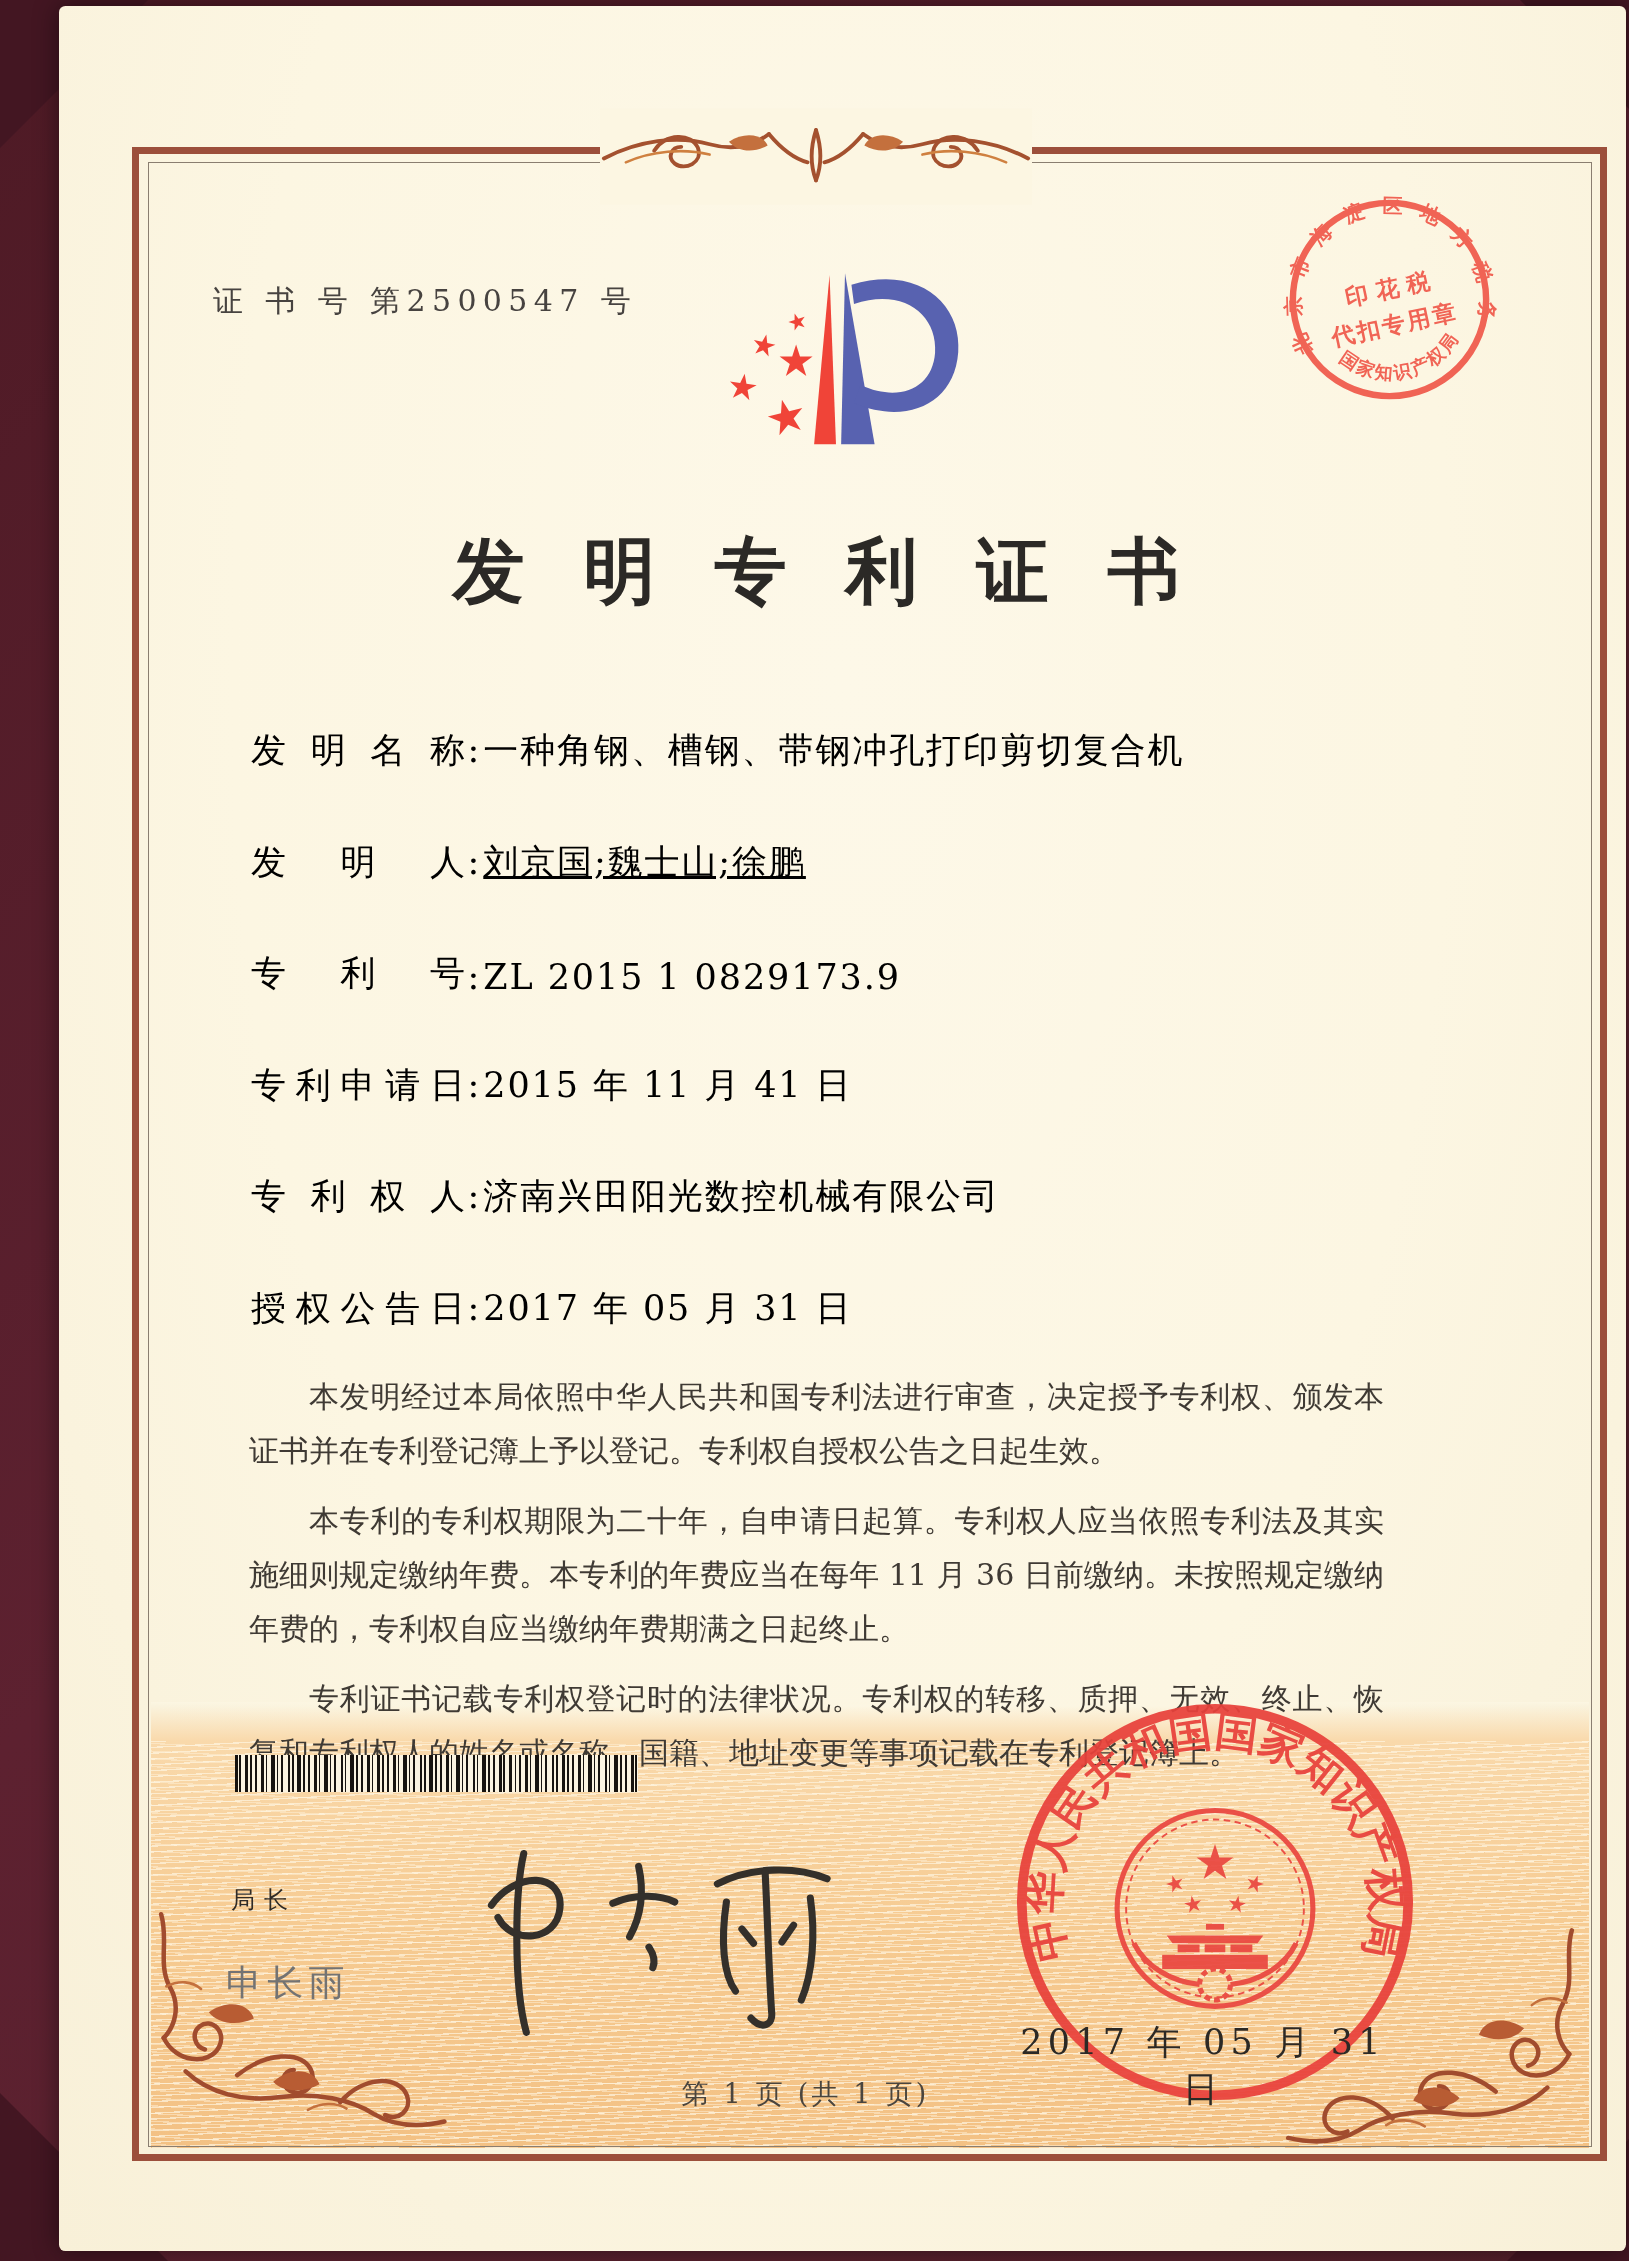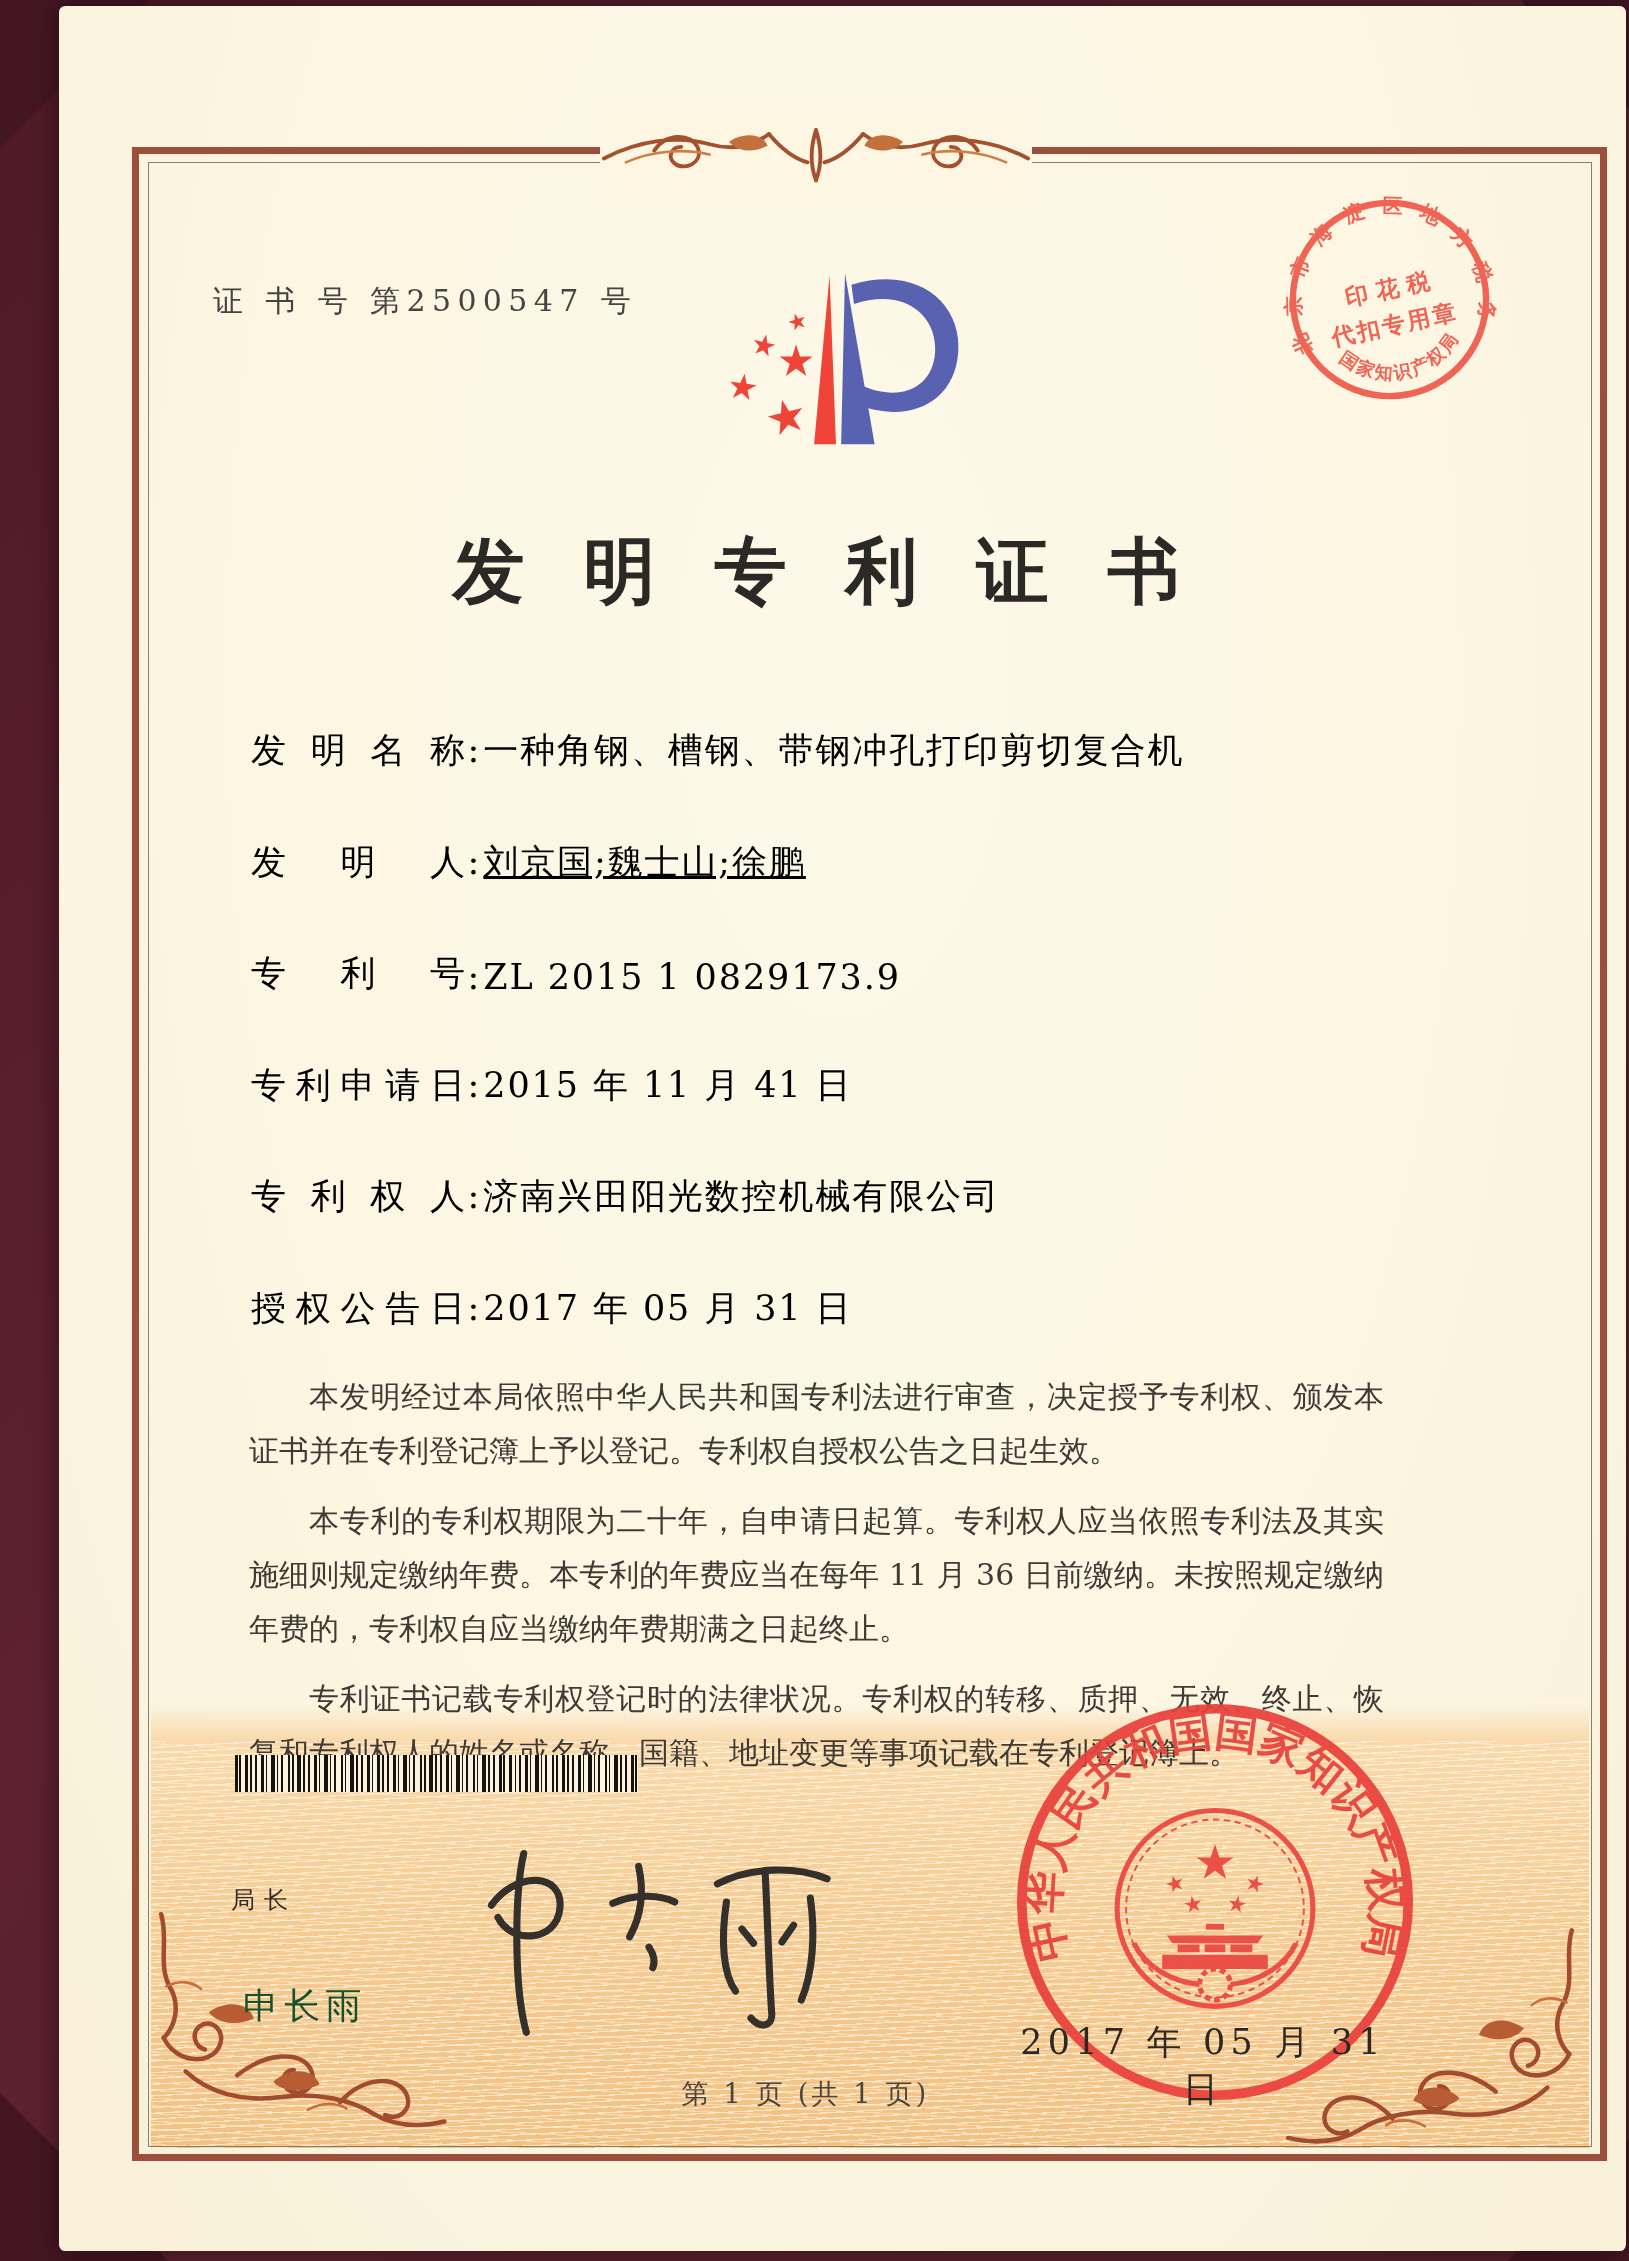--- a/index.html
+++ b/index.html
@@ -49,21 +49,21 @@
   .paras{position:absolute;left:233px;top:1354px;width:1167px;font-size:30px;line-height:54px;color:#3f3a34;}
   .paras p{margin:16px;text-indent:2em;text-align:justify;}
 
   .barcode{position:absolute;left:235px;top:1755px;width:403px;height:37px;
     background:repeating-linear-gradient(90deg,
       #17130f 0 2.6px,#fbf3e0 2.6px 4.5px,#17130f 4.5px 5.8px,#fbf3e0 5.8px 9.7px,
       #17130f 9.7px 13.5px,#fbf3e0 13.5px 15.5px,#17130f 15.5px 17px,#fbf3e0 17px 20px,
       #17130f 20px 22px,#fbf3e0 22px 26.4px);}
 
   .director-title{left:231px;top:1884px;font-size:24px;letter-spacing:9px;color:#2f2b27;}
-  .director-name{left:243px;top:1959px;font-size:36px;letter-spacing:5.2px;color:#14532d;margin-top:23px;}
+  .director-name{left:226px;top:1959px;font-size:36px;letter-spacing:5.2px;color:#737373;}
 
   .issue-date{left:1016px;top:2019px;width:374px;text-align:center;font-size:35px;
               letter-spacing:5.2px;color:#2c2925;}
   .footer-page{left:580px;top:2076px;width:451px;text-align:center;font-size:27px;
                letter-spacing:3.2px;color:#4a453e;}
 
   svg{position:absolute;overflow:visible;}
   .hidden-defs{width:0;height:0;position:absolute;}
 </style>
 </head>

